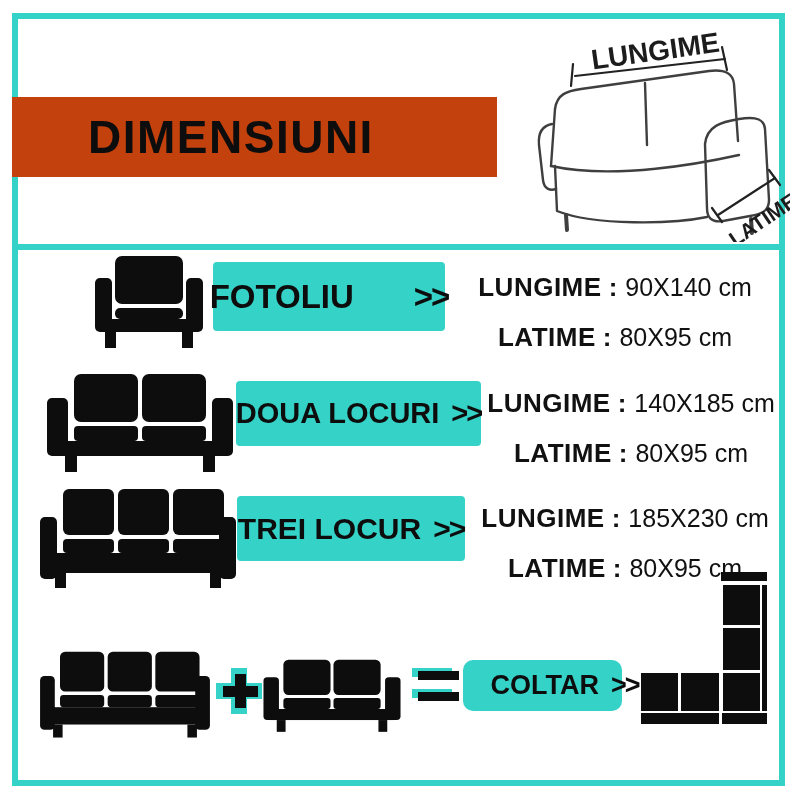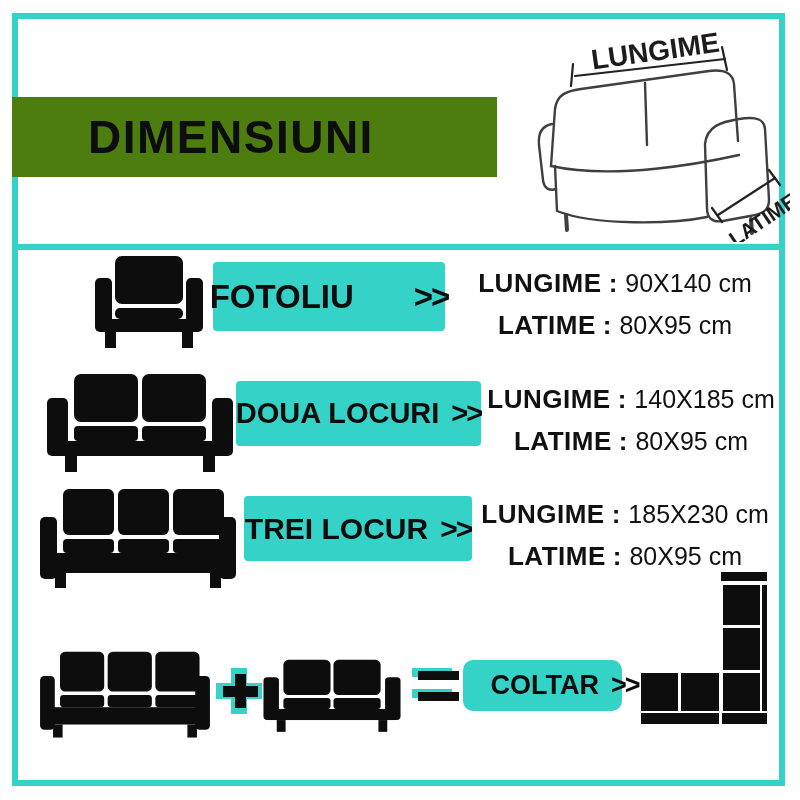--- a/index.html
+++ b/index.html
@@ -8,48 +8,48 @@
   #stage { position:relative; width:800px; height:800px; background:#fff; }
 
   
   .frame { position:absolute; left:12px; top:13px; width:773px; height:773px;
     border:6px solid #35d2c7; }
   .divider { position:absolute; left:12px; top:244px; width:773px; height:6px;
     background:#35d2c7; }
 
   
   .title-banner { position:absolute; left:12px; top:97px; width:485px; height:80px;
-    background:#4d7c0f; display:flex; align-items:center; padding-left:76px; }
+    background:#c2410c; display:flex; align-items:center; padding-left:76px; }
   .title-banner h1 { font-size:46px; font-weight:800; letter-spacing:1.5px; color:#0d0d0d; }
 
   .illustration { position:absolute; left:495px; top:14px; width:295px; height:228px; }
 
   
   .chip { position:absolute; background:#35d2c7; display:flex; align-items:center;
     justify-content:center; border-radius:4px; color:#0d0d0d; font-weight:800; white-space:nowrap; }
   .chip .arrows { margin-left:12px; letter-spacing:-2px; }
-  .dims { position:absolute; text-align:center; line-height:38px; white-space:nowrap; }
+  .dims { position:absolute; text-align:center; line-height:46px; white-space:nowrap; }
   .dim-name { font-weight:800; font-size:26px; letter-spacing:0.5px; }
   .dim-colon { font-weight:800; font-size:26px; margin:0 8px 0 7px; }
   .dim-value { font-weight:500; font-size:25px; }
 
   .icon-abs { position:absolute; }
   svg { display:block; }
 
   
   #row1-icon   { left:90px;  top:250px; }
   #row1-chip   { left:213px; top:262px; width:232px; height:69px; font-size:33px;gap:48px; }
   #row1-dims   { left:448px; top:264px; width:334px; }
   
   #row2-icon   { left:45px;  top:372px; }
   #row2-chip   { left:236px; top:381px; width:245px; height:65px; font-size:29px; }
   #row2-dims   { left:480px; top:380px; width:302px; }
   
   #row3-icon   { left:38px;  top:487px; }
-  #row3-chip   { left:237px; top:496px; width:228px; height:65px; font-size:30px;margin-left:7px; }
+  #row3-chip   { left:237px; top:496px; width:228px; height:65px; font-size:30px; }
   #row3-dims   { left:468px; top:495px; width:314px; }
   
   #combo-sofa3 { left:38px;  top:650px; }
   #combo-plus  { left:214px; top:666px; }
   #combo-sofa2 { left:262px; top:654px; }
   #combo-equal { left:412px; top:668px; }
   #combo-chip  { left:463px; top:660px; width:159px; height:51px; font-size:27px; border-radius:10px;padding-left:44px; }
   #combo-corner{ left:641px; top:572px; }
 </style>
 </head>

